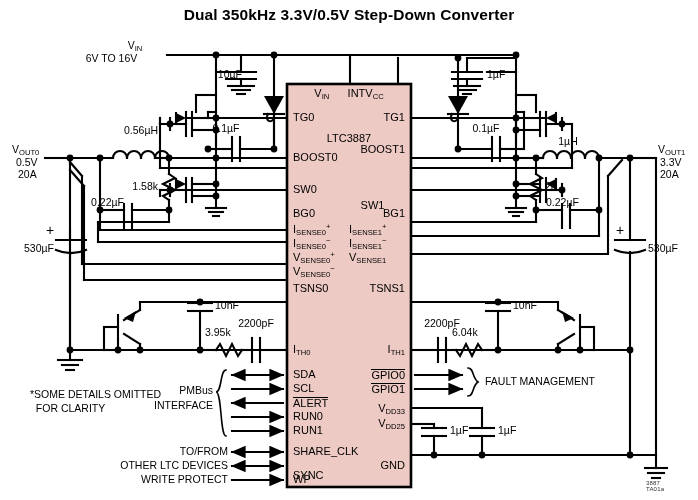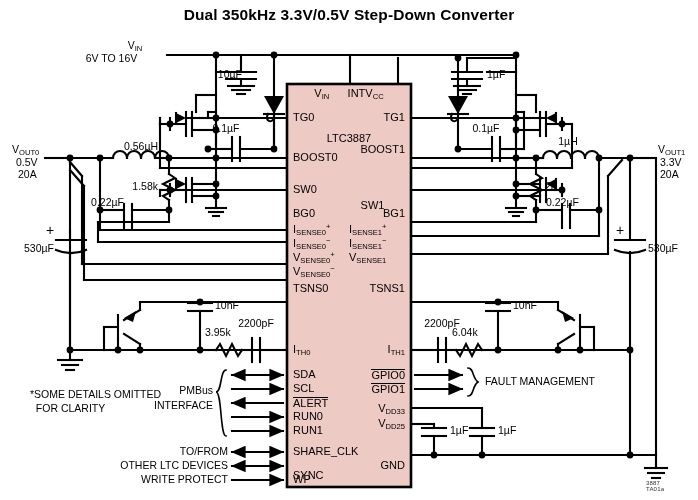--- a/index.html
+++ b/index.html
@@ -477,21 +477,21 @@
   <div class="lbl" style="left:658px;top:144px;">V<span class="sub">OUT1</span></div>
   <div class="lbl" style="left:660px;top:157px;">3.3V</div>
   <div class="lbl" style="left:660px;top:169px;">20A</div>
 
   <div class="lbl r" style="left:178px;top:69px;width:64px;">10µF</div>
   <div class="lbl" style="left:487px;top:69px;">1µF</div>
 
   <div class="lbl c" style="left:196px;top:123px;width:60px;">0.1µF</div>
   <div class="lbl c" style="left:456px;top:123px;width:60px;">0.1µF</div>
 
-  <div class="lbl c" style="left:101px;top:141px;width:80px;">0.56µH</div>
+  <div class="lbl c" style="left:101px;top:125px;width:80px;">0.56µH</div>
   <div class="lbl c" style="left:528px;top:136px;width:80px;">1µH</div>
 
   <div class="lbl r" style="left:108px;top:181px;width:50px;">1.58k</div>
   <div class="lbl r" style="left:68px;top:197px;width:56px;">0.22µF</div>
 
   <div class="lbl" style="left:545px;top:181px;">2k</div>
   <div class="lbl" style="left:546px;top:197px;">0.22µF</div>
 
   <div class="lbl r" style="left:4px;top:243px;width:50px;">530µF</div>
   <div class="lbl" style="left:648px;top:243px;">530µF</div>

